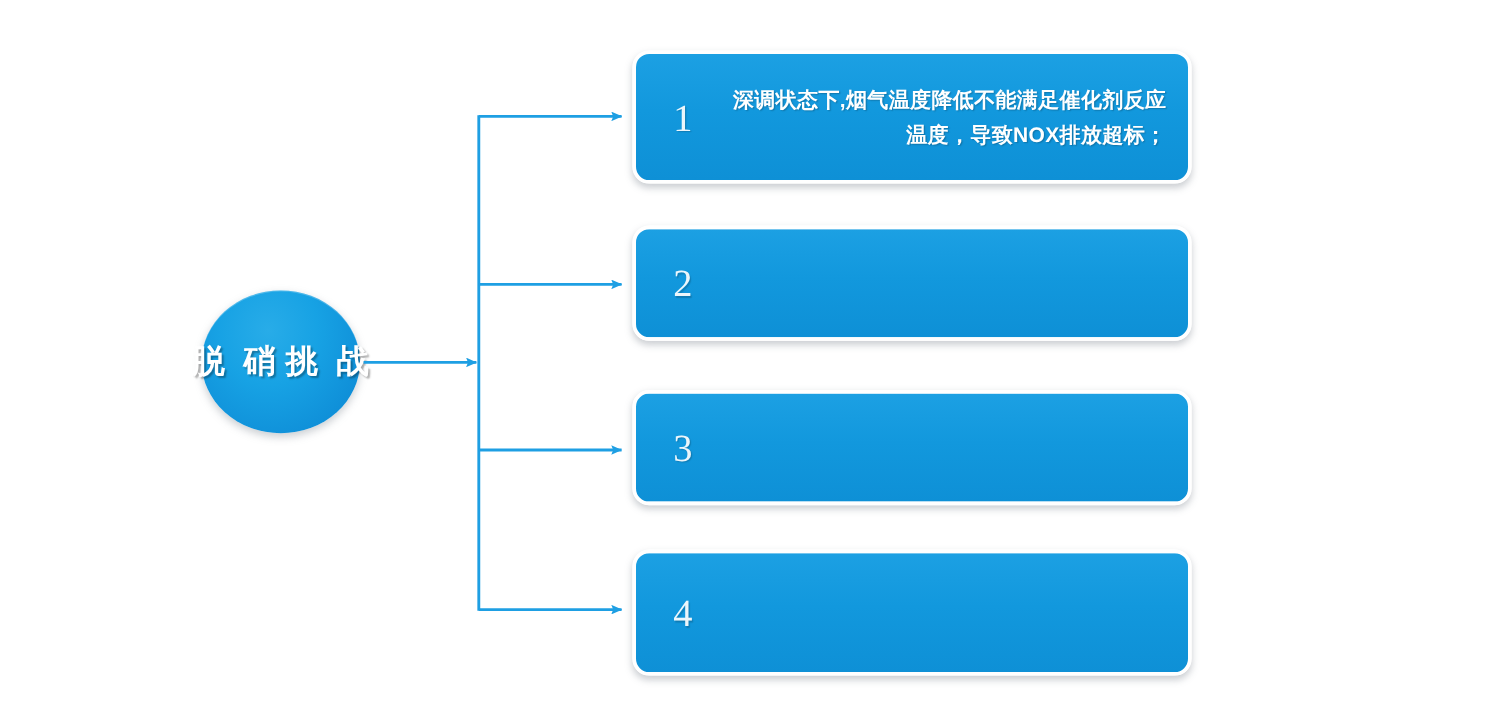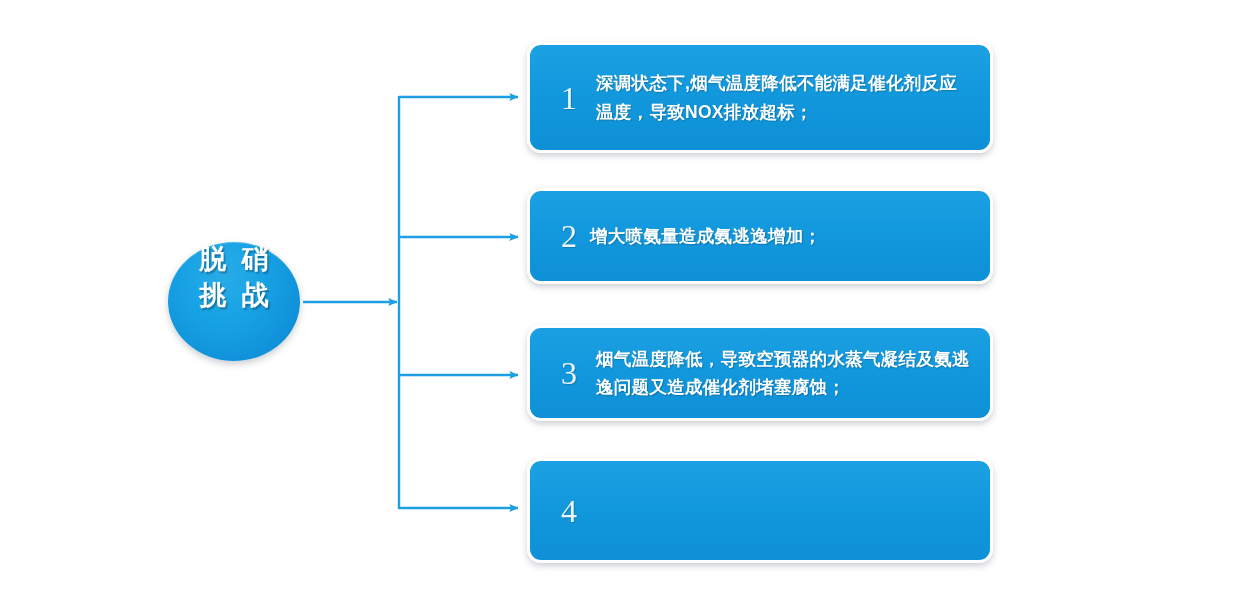--- a/index.html
+++ b/index.html
@@ -23,23 +23,22 @@
   #hub {
     position: absolute;
     left: 168px;
     top: 242px;
     width: 132px;
     height: 119px;
     border-radius: 50%;
     background: radial-gradient(ellipse at 42% 28%, #28ace8 0%, #17a2e4 38%, #0f8fd8 78%, #0b7fc6 100%);
     box-shadow: 0 3px 7px rgba(120,130,140,0.40), inset 0 1px 0 rgba(255,255,255,0.22);
     display: flex;
-    flex-direction: column;
     align-items: center;
-    justify-content: flex-start;
+    justify-content: center;
   }
   .hub-line {
     color: #ffffff;
     font-size: 27px;
     font-weight: bold;
     line-height: 1.33;
     letter-spacing: 4px;
     text-indent: 4px;
     text-shadow: 1.5px 1.5px 1.5px rgba(0,0,0,0.30);
     white-space: nowrap;
@@ -90,21 +89,21 @@
   .item-text {
     color: #ffffff;
     font-size: 17.5px;
     font-weight: bold;
     line-height: 1.62;
     letter-spacing: 0.3px;
     text-shadow: 1px 1px 1.2px rgba(0,0,0,0.22);
     flex: 1 1 auto;
     padding-left: 6px;
   }
-  #box-1 .item-text, #box-3 .item-text, #box-4 .item-text { padding-left: 10px; }
+  #box-1 .item-text, #box-3 .item-text, #box-4 .item-text { padding-left: 10px; text-align: right; }
   #box-2 .item-text { padding-left: 4px; }
 </style>
 </head>
 <body>
 
 <div id="canvas">
 
   <div id="hub">
     <span class="hub-line">脱 硝</span>
     <span class="hub-line">挑 战</span>
@@ -130,25 +129,23 @@
     <line x1="399" y1="508" x2="518" y2="508" stroke="#1e9fe3" stroke-width="2.4" marker-end="url(#arrowhead)"></line>
   </svg>
 
   <div class="item-box" id="box-1">
     <span class="item-number">1</span>
     <span class="item-text">深调状态下,烟气温度降低不能满足催化剂反应温度，导致NOX排放超标；</span>
   </div>
 
   <div class="item-box" id="box-2">
     <span class="item-number">2</span>
-    <span class="item-text">增大喷氨量造成氨逃逸增加；</span>
   </div>
 
   <div class="item-box" id="box-3">
     <span class="item-number">3</span>
-    <span class="item-text">烟气温度降低，导致空预器的水蒸气凝结及氨逃逸问题又造成催化剂堵塞腐蚀；</span>
   </div>
 
   <div class="item-box" id="box-4">
     <span class="item-number">4</span>
   </div>
 
 </div>
 
 </body></html>

